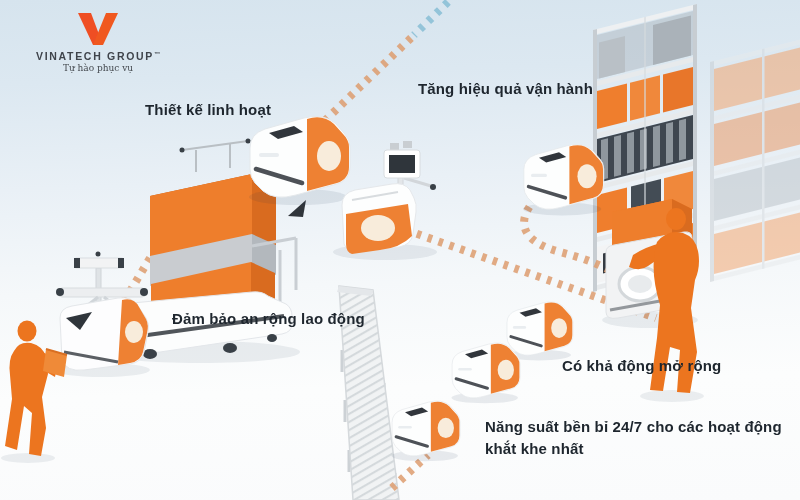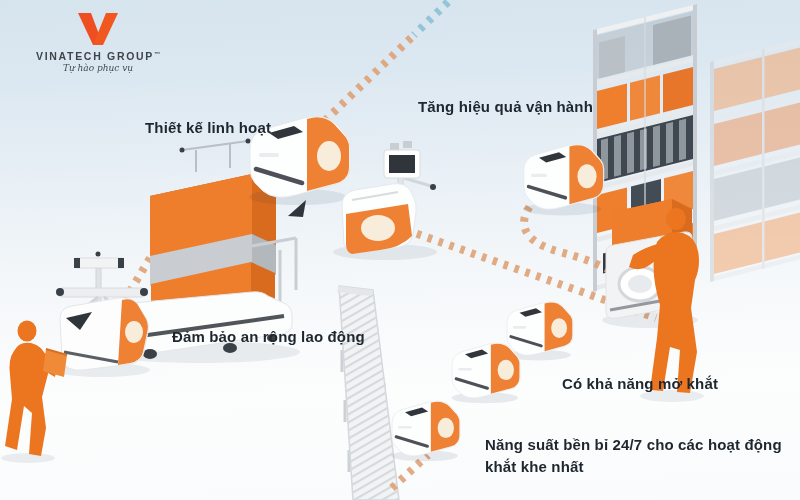--- a/index.html
+++ b/index.html
@@ -4,27 +4,27 @@
 <style>
   html,body{margin:0;padding:0;background:#ccc;}
   .stage{
     position:relative;width:800px;height:500px;overflow:hidden;
     font-family:"Liberation Sans",sans-serif;
     background:linear-gradient(178deg,#d6e4ee 0%,#dce8f1 16%,#e9f0f6 36%,#f5f8fa 56%,#fcfdfd 76%,#fafbfc 100%);
   }
   .scene{position:absolute;left:0;top:0;width:800px;height:500px;}
   .label{
     position:absolute;font-size:15px;font-weight:600;line-height:1.45;
-    color:#1e262e;letter-spacing:.15px;white-space:pre-line;margin-top:18px;
+    color:#1e262e;letter-spacing:.15px;white-space:pre-line;
   }
   .logo{position:absolute;left:22px;top:12px;width:152px;text-align:center;}
   .logo-mark{display:block;margin:0 auto 2px auto;}
   .logo-name{font-size:10.5px;font-weight:bold;letter-spacing:1.7px;color:#3f444b;white-space:nowrap;}
   .tm{font-size:6px;vertical-align:super;letter-spacing:0;}
-  .logo-tagline{font-family:"DejaVu Serif",serif;font-style:italic;font-size:9px;color:#43484e;margin-top:1px;}
+  .logo-tagline{font-family:"DejaVu Serif",serif;font-size:9px;color:#43484e;margin-top:1px;}
   .dash{fill:none;stroke-width:8;}
   .dash.orange{stroke:#dd9c6e;stroke-dasharray:4.5 7;opacity:.85;}
   .dash.blue{stroke:#8cc0d6;stroke-dasharray:4.5 7;opacity:.9;}
 </style>
 </head>
 <body>
 
 <div class="stage">
 
   <svg class="scene" viewBox="0 0 800 500">
@@ -227,17 +227,17 @@
       <path d="M3,1 L16,1 L28,33 L18,33 Z" fill="#ef4e23"></path>
       <path d="M43,1 L31,1 L18,33 L28,33 Z" fill="#f0581f"></path>
     </svg>
     <div class="logo-name"><span>VINATECH GROUP</span><span class="tm">™</span></div>
     <div class="logo-tagline">Tự hào phục vụ</div>
   </div>
 
   <div class="label" style="left:145px;top:99px">Thiết kế linh hoạt</div>
   <div class="label" style="left:418px;top:78px">Tăng hiệu quả vận hành</div>
   <div class="label" style="left:172px;top:308px">Đảm bảo an rộng lao động</div>
-  <div class="label" style="left:562px;top:355px">Có khả năng mở khắt</div>
+  <div class="label" style="left:562px;top:355px">Có khả động mở rộng</div>
   <div class="label" style="left:485px;top:416px">Năng suất bền bỉ 24/7 cho các hoạt động
 khắt khe nhất</div>
 
 </div>
 
 </body></html>

